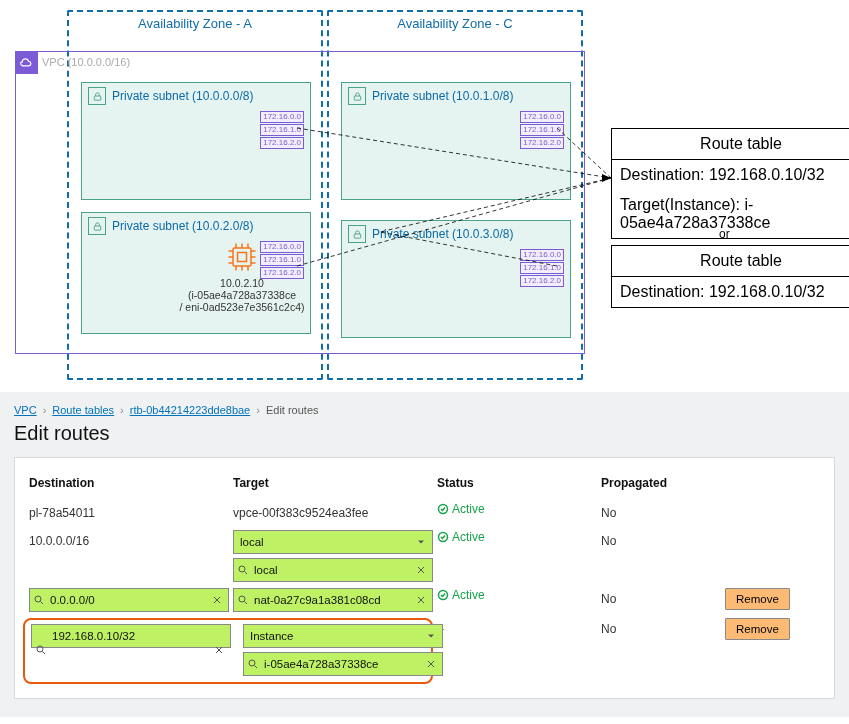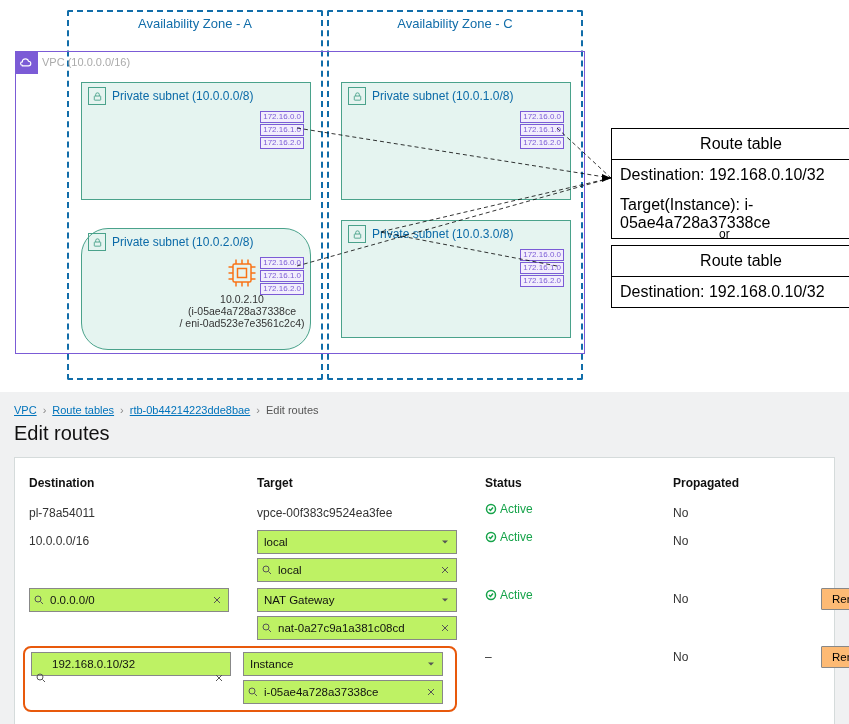--- a/index.html
+++ b/index.html
@@ -11,21 +11,21 @@
 .az-a { left: 67px; }
 .az-c { left: 327px; }
 .az-title { text-align: center; font-size: 13px; color: #116da9; padding-top: 4px; }
 .vpc { position: absolute; left: 15px; top: 51px; width: 570px; height: 303px; border: 1px solid #7b5bd6; }
 .vpc-badge { position: absolute; top: 0; left: 0; width: 22px; height: 22px; background: #7b5bd6; display: flex; align-items: center; justify-content: center; }
 .vpc-badge svg { width: 14px; height: 14px; }
 .vpc-label { position: absolute; left: 26px; top: 4px; font-size: 11px; color: #aaa; }
 .subnet { position: absolute; width: 230px; background: #e5f4f0; border: 1px solid #4aa28b; }
 .subnet-a1 { left: 65px; top: 30px; height: 118px; }
 .subnet-c1 { left: 325px; top: 30px; height: 118px; }
-.subnet-a2 { left: 65px; top: 176px; height: 122px; border-radius: 27px; }
+.subnet-a2 { left: 65px; top: 160px; height: 122px; }
 .subnet-c2 { left: 325px; top: 168px; height: 118px; }
 .subnet-head { display: flex; align-items: center; gap: 6px; padding: 4px 6px; }
 .subnet-lock { width: 18px; height: 18px; border: 1px solid #4aa28b; display: flex; align-items: center; justify-content: center; }
 .subnet-lock svg { width: 11px; height: 11px; }
 .subnet-title { font-size: 12px; color: #0b6aa8; }
 .rtb-chips { position: absolute; right: 6px; top: 28px; display: flex; flex-direction: column; gap: 1px; margin-left: 44px; }
 .rtb-chip { font-size: 8px; color: #7b5bd6; border: 1px solid #7b5bd6; background: #f2eefc; padding: 0 2px; line-height: 10px; }
 .inst { position: absolute; left: 80px; top: 26px; text-align: center; width: 160px; font-size: 10.5px; color: #333; }
 .inst svg { width: 36px; height: 36px; }
 .rt-box { position: absolute; left: 611px; width: 260px; border: 1px solid #000; font-size: 16px; }
@@ -36,21 +36,21 @@
 .or { position: absolute; left: 719px; top: 227px; font-size: 12px; }
 svg.conn { position: absolute; left: 0; top: 0; pointer-events: none; }
 
 
 .console { background: #f0f1f2; padding: 12px 14px 18px; margin-top: 12px; }
 .crumbs { font-size: 11px; color: #555; display: flex; gap: 6px; align-items: center; }
 .crumbs a { color: #0073bb; text-decoration: underline; }
 .crumbs .sep::after { content: "›"; color: #888; }
 .h1 { font-size: 20px; font-weight: 400; margin: 6px 0 12px; color: #111; }
 .panel { background: #fff; border: 1px solid #d5dbdb; padding: 18px 14px 14px; }
-.grid { display: grid; grid-template-columns: 200px 200px 160px 120px 100px; gap: 6px 28px; align-items: start; font-size: 12px; }
+.grid { display: grid; grid-template-columns: 200px 200px 160px 120px 100px; gap: 6px 4px; align-items: start; font-size: 12px; }
 .grid .th { font-weight: 700; color: #111; padding-bottom: 6px; }
 .static { color: #333; padding: 4px 0; }
 .active { color: #16a34a; display: flex; align-items: center; gap: 3px; }
 .active svg { width: 12px; height: 12px; }
 .field { position: relative; }
 .sel, .search { width: 100%; border: 1px solid #888; font-size: 11.5px; padding: 4px 20px 4px 6px; background: #bef264; height: 24px; color: #111; }
 .search { padding-left: 20px; }
 .sicon, .caret, .xicon { position: absolute; top: 50%; transform: translateY(-50%); width: 12px; height: 12px; color: #555; }
 .sicon { left: 4px; }
 .caret { right: 6px; }
@@ -232,23 +232,20 @@
       <div class="static">No</div>
       <div></div>
 
       <div class="field"><svg class="sicon" viewBox="0 0 24 24" fill="none" stroke="currentColor" stroke-width="2">
             <circle cx="10" cy="10" r="6"></circle>
             <path d="M15 15l5 5"></path>
           </svg><input class="search" value="0.0.0.0/0" style=""><svg class="xicon" viewBox="0 0 24 24" stroke="currentColor" stroke-width="2">
             <path d="M6 6l12 12M18 6L6 18"></path>
           </svg></div>
       <div class="tgt-stack">
-        <div class="field"><input class="sel" value="NAT Gateway" style=""><svg class="caret" viewBox="0 0 24 24" fill="currentColor">
-              <path d="M6 9l6 6 6-6z"></path>
-            </svg></div>
         <div class="field"><svg class="sicon" viewBox="0 0 24 24" fill="none" stroke="currentColor" stroke-width="2">
               <circle cx="10" cy="10" r="6"></circle>
               <path d="M15 15l5 5"></path>
             </svg><input class="search" value="nat-0a27c9a1a381c08cd" style=""><svg class="xicon" viewBox="0 0 24 24" stroke="currentColor" stroke-width="2">
               <path d="M6 6l12 12M18 6L6 18"></path>
             </svg></div>
       </div>
       <div class="active">
           <svg viewBox="0 0 24 24" fill="none" stroke="currentColor" stroke-width="3">
             <circle cx="12" cy="12" r="9"></circle>

